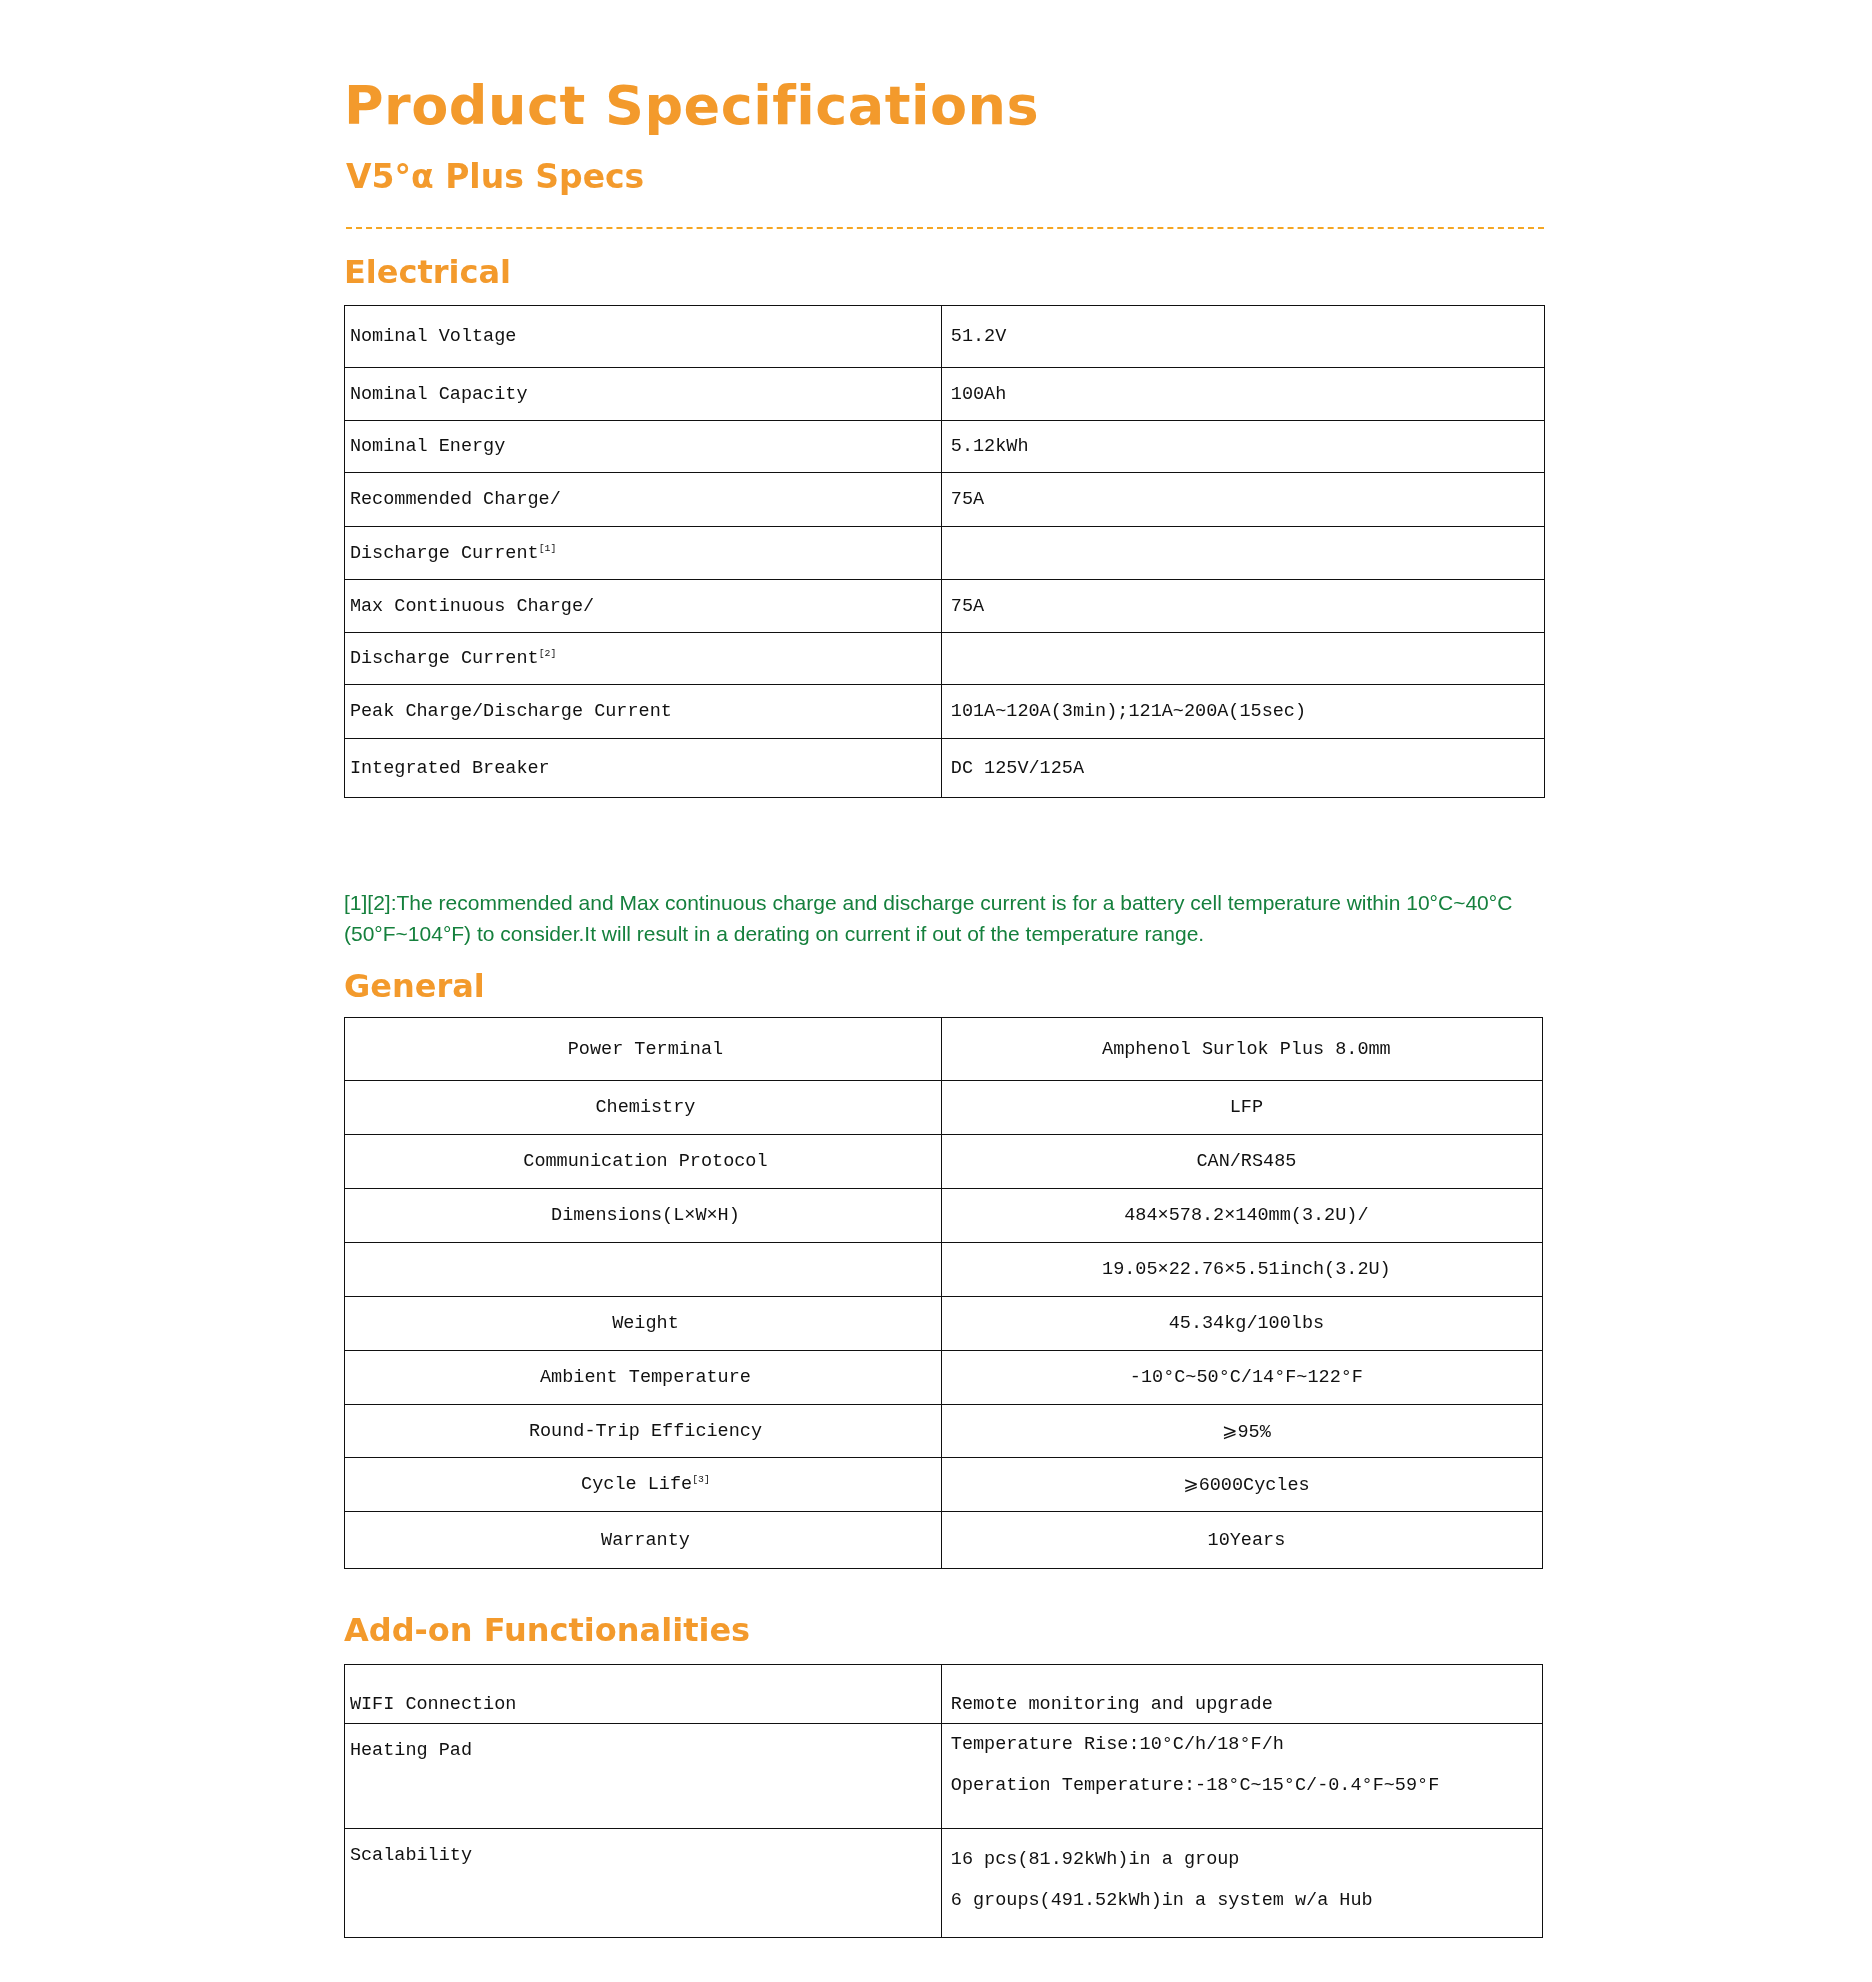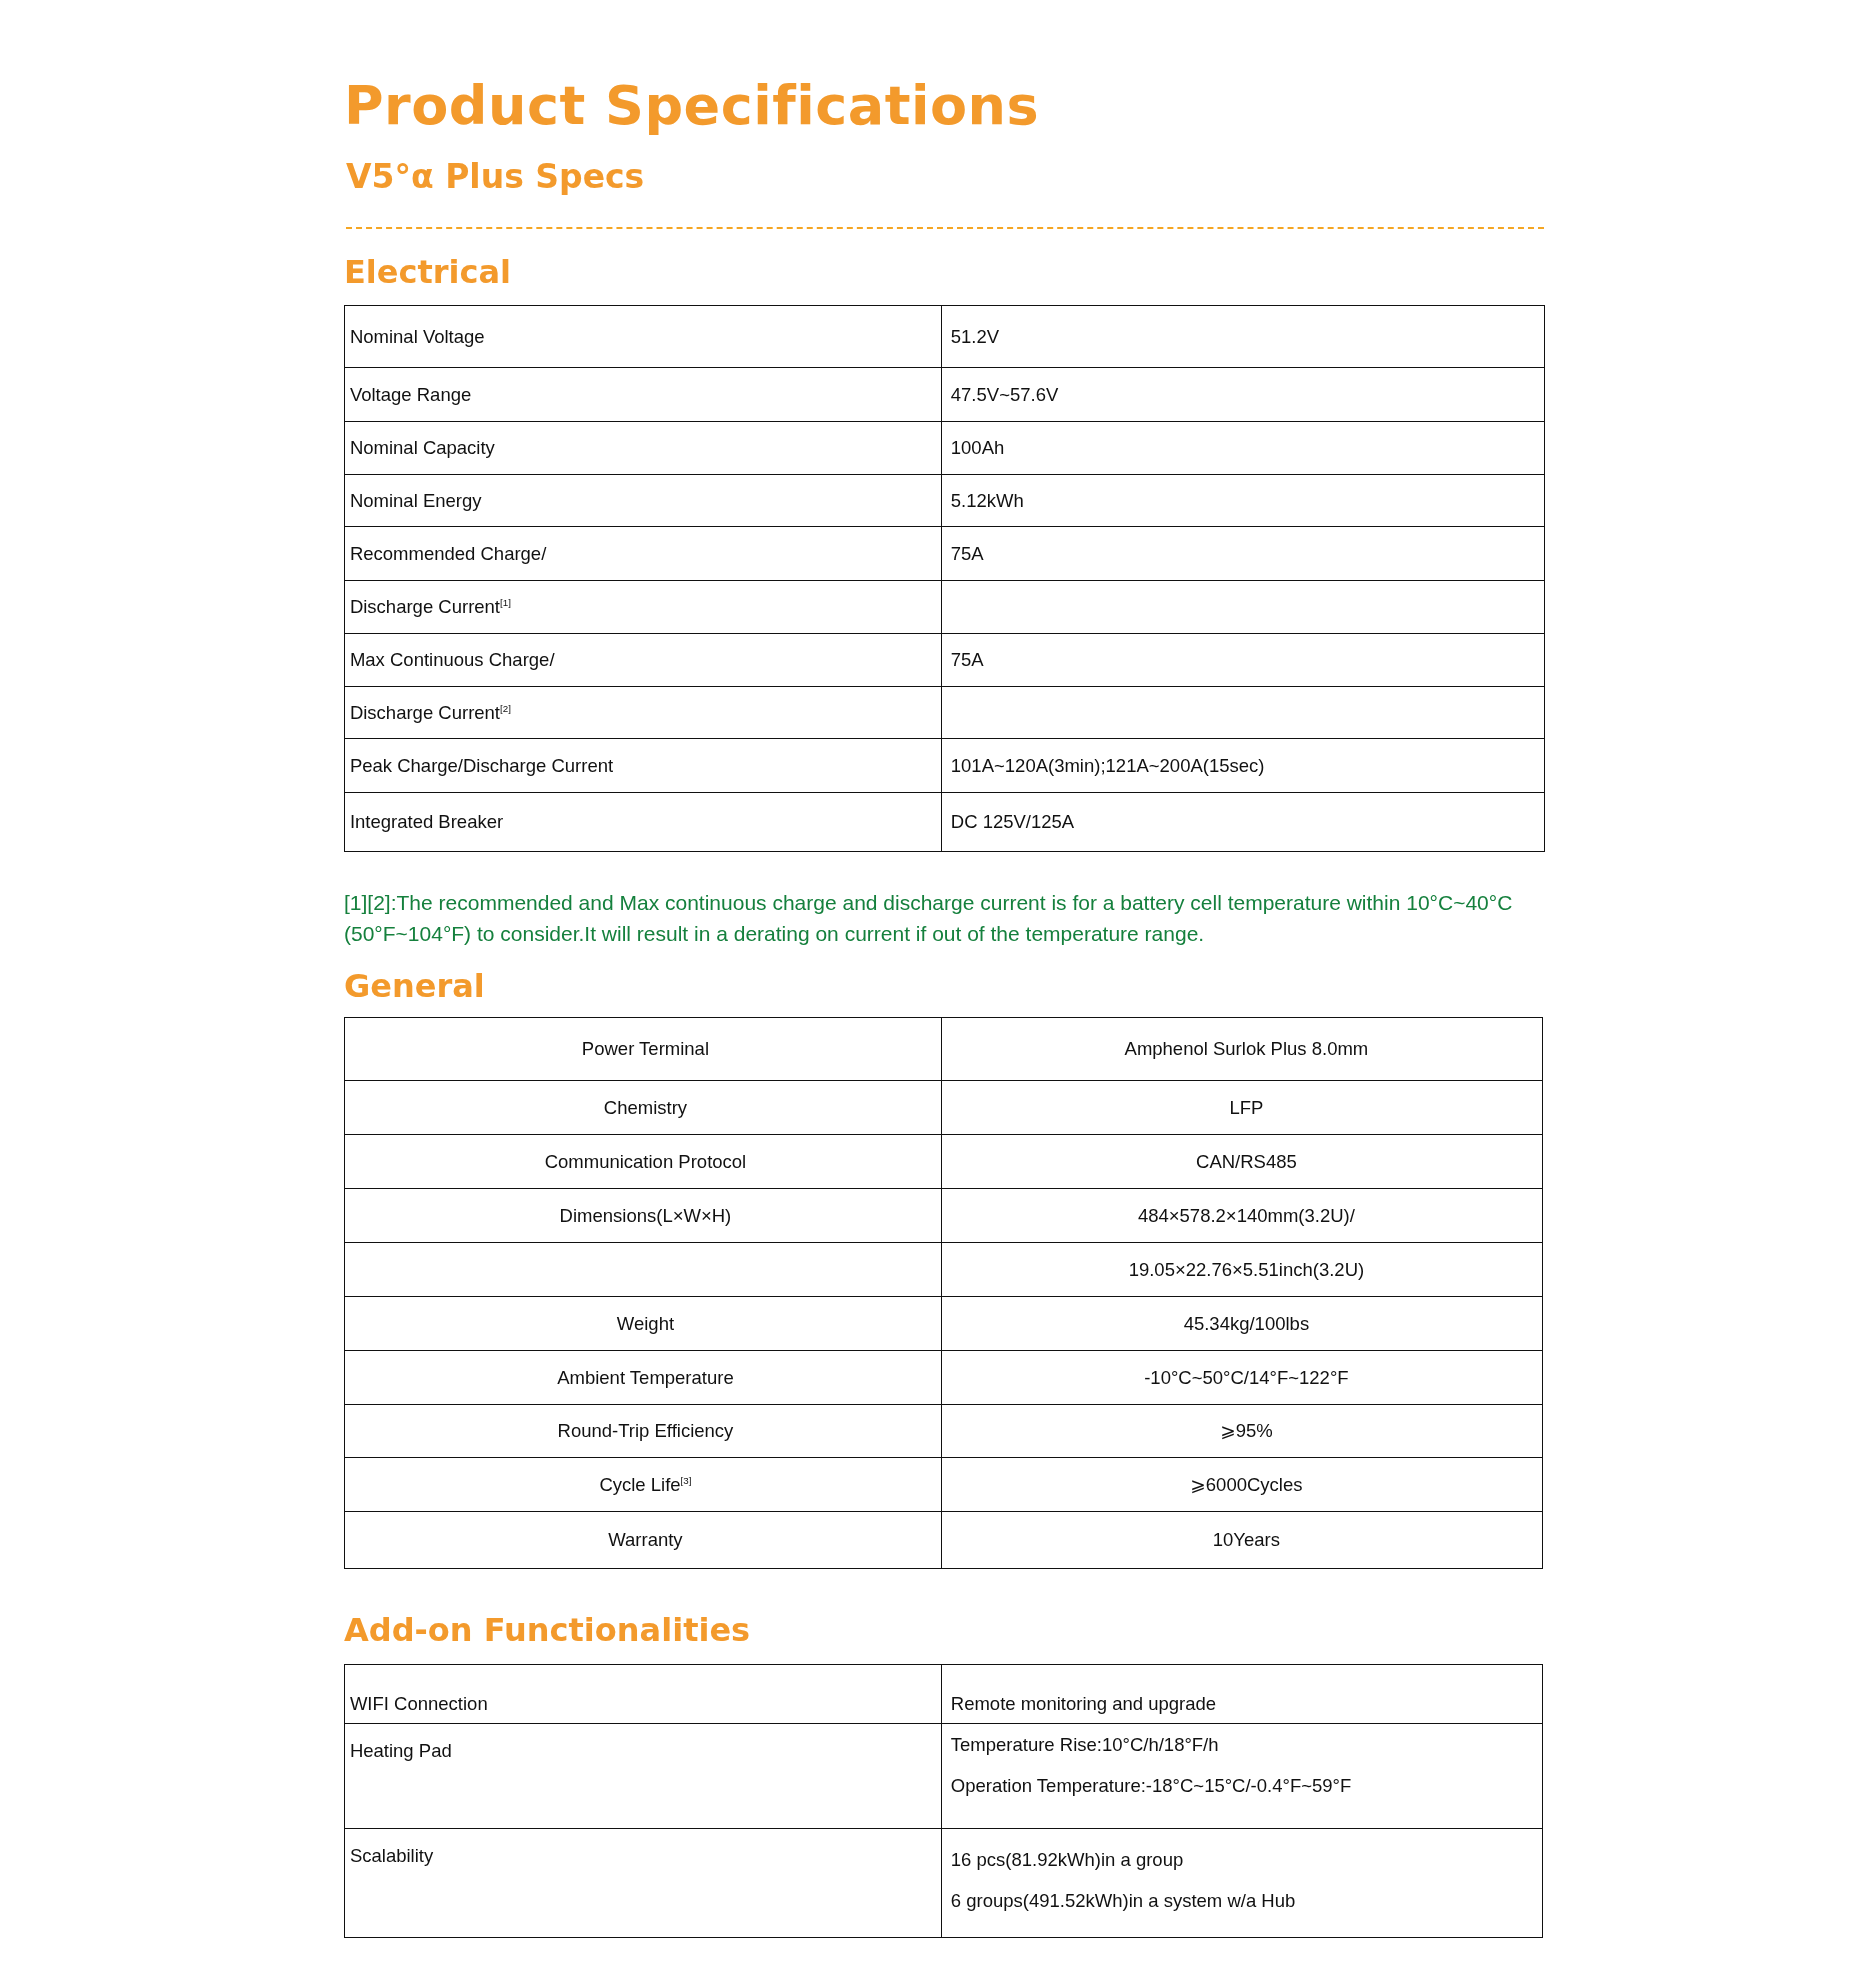--- a/index.html
+++ b/index.html
@@ -59,21 +59,21 @@
       font-weight: bold;
       font-size: 32px;
       line-height: 35px;
       color: #f39a2c;
     }
     table.spec {
       position: absolute;
       left: 0;
       border-collapse: collapse;
       table-layout: fixed;
-      font-family: Liberation Sans, sans-serif;
+      font-family: Liberation Mono, monospace;
       font-size: 18.5px;
       color: #111111;
     }
     table.spec td {
       border: 1.5px solid #111111;
       padding: 0 0 0 4.9px;
       vertical-align: middle;
     }
     table.spec td.val {
       padding-left: 8.8px;
@@ -113,24 +113,20 @@
   <table class="spec" style="top:305px; width:1200px;">
     <colgroup>
         <col style="width:597px">
         <col style="width:603px">
       </colgroup>
     <tbody>
       <tr style="height:62px">
         <td>Nominal Voltage</td>
         <td class="val">51.2V</td>
       </tr>
-      <tr style="height:54px">
-        <td>Voltage Range</td>
-        <td class="val">47.5V~57.6V</td>
-      </tr>
       <tr style="height:53px">
         <td>Nominal Capacity</td>
         <td class="val">100Ah</td>
       </tr>
       <tr style="height:52px">
         <td>Nominal Energy</td>
         <td class="val">5.12kWh</td>
       </tr>
       <tr style="height:54px">
         <td>Recommended Charge/</td>

